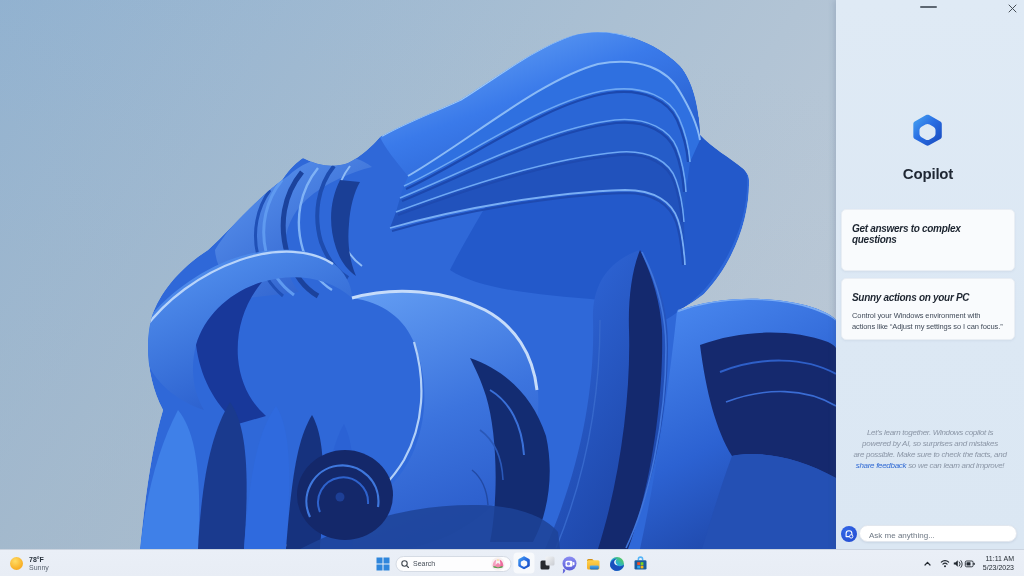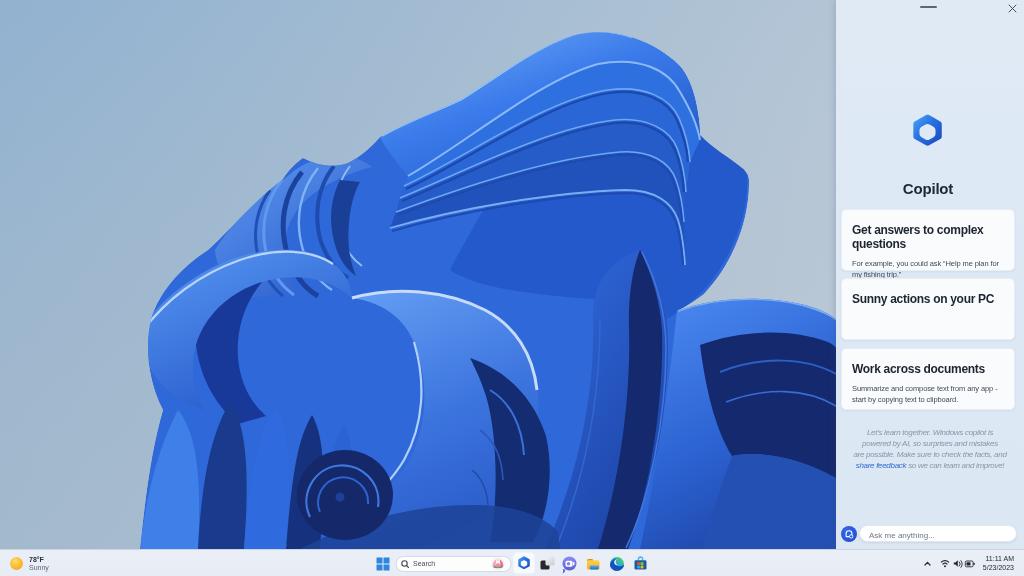--- a/index.html
+++ b/index.html
@@ -7,26 +7,26 @@
   #stage { position:relative; width:1024px; height:576px; background:#aabdcf; }
   #wall { position:absolute; left:0; top:0; }
 
   
   #panel { position:absolute; right:0; top:0; width:188px; height:549px;
     background:linear-gradient(180deg,#dfeaf5 0%,#dce8f4 60%,#dbe7f3 100%);
     box-shadow:-2px 0 6px rgba(60,80,110,.18); }
   #handle { position:absolute; left:84px; top:6px; width:17px; height:2px; border-radius:1px; background:#5d6772; }
   
   #biglogo { position:absolute; left:73px; top:114px; }
-  #ctitle { position:absolute; left:-2px; top:180px; width:188px; text-align:center;
+  #ctitle { position:absolute; left:-2px; top:165px; width:188px; text-align:center;
     font-size:15px; font-weight:700; color:#1f2733; letter-spacing:-0.2px; }
   .card { position:absolute; left:5px; width:174px; height:62px; background:#f9fbfd;
     border:1px solid #e9eef4; border-radius:5px; padding:13px 10px 0 10px;
     box-shadow:0 1px 2px rgba(120,140,165,.12); }
-  .card h3 { font-size:12px; font-weight:700; color:#1d2530; letter-spacing:-0.3px; }
+  .card h3 { font-size:10px; font-weight:700; color:#1d2530; letter-spacing:-0.3px;font-style:italic; }
   .card p { margin-top:7px; font-size:7.5px; color:#414b59; line-height:11px; letter-spacing:-0.1px; }
   #card1 { top:209px; }
   #card2 { top:278px; }
   #card3 { top:348px; }
   #disc { position:absolute; left:4px; top:427px; width:180px; text-align:center;
     font-size:8px; line-height:11px; color:#8b96a6; letter-spacing:-0.3px;font-style:italic; }
   #disc a { color:#2f69d3; text-decoration:none;margin-top:40px; }
   #askrow { position:absolute; left:0; top:525px; width:224px; height:17px;padding-left:28px; }
   #askicon { position:absolute; left:5px; top:1px; width:16px; height:16px; border-radius:50%;
     background:radial-gradient(circle at 35% 30%,#3368e8,#2148cd); }
@@ -174,28 +174,24 @@
         </linearGradient>
 
     </defs>
       <path fill="url(#lg1)" fill-rule="evenodd" d="M16.6 1.1c0.9-0.5 2-0.5 2.9 0l11 6.3c0.9 0.5 1.4 1.5 1.4 2.5v12.6c0 1-0.5 2-1.4 2.5l-11 6.3c-0.9 0.5-2 0.5-2.9 0l-11-6.3c-0.9-0.5-1.4-1.5-1.4-2.5V9.9c0-1 0.5-2 1.4-2.5l11-6.3z
       M18 10c-0.7 0-1.4 0.2-2 0.55l-3.8 2.2c-1.25 0.72-2 2-2 3.5v3.5c0 1.45 0.75 2.78 2 3.5l3.8 2.2c1.25 0.72 2.75 0.72 4 0l3.8-2.2c1.25-0.72 2-2.05 2-3.5v-3.5c0-1.45-0.75-2.78-2-3.5l-3.8-2.2c-0.6-0.35-1.3-0.55-2-0.55z"></path>
     </svg>
     <div id="ctitle">Copilot</div>
 
     <div class="card" id="card1">
       <h3>Get answers to complex questions</h3>
-      <p>For example, you could ask “Help me plan for my fishing trip.”</p>
     </div>
     <div class="card" id="card2">
       <h3>Sunny actions on your PC</h3>
-    </div>
-    <div class="card" id="card3">
-      <h3>Work across documents</h3>
-      <p>Summarize and compose text from any app - start by copying text to clipboard.</p>
+      <p>Control your Windows environment with actions like “Adjust my settings so I can focus.”</p>
     </div>
 
     <div id="disc">Let’s learn together. Windows copilot is<br>
       powered by AI, so surprises and mistakes<br>
       are possible. Make sure to check the facts, and<br>
       <a>share feedback</a> so we can learn and improve!</div>
 
     <div id="askrow">
       <div id="askicon">
           <svg width="16" height="16" viewBox="0 0 16 16" style="position:absolute;left:0;top:0;">

